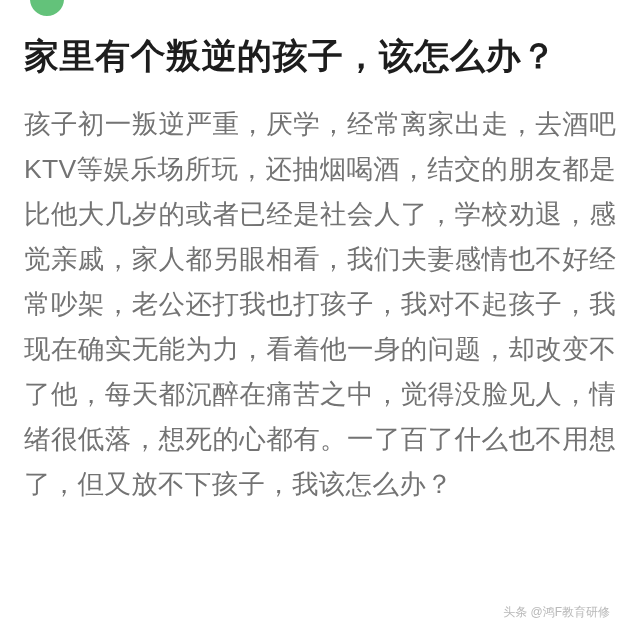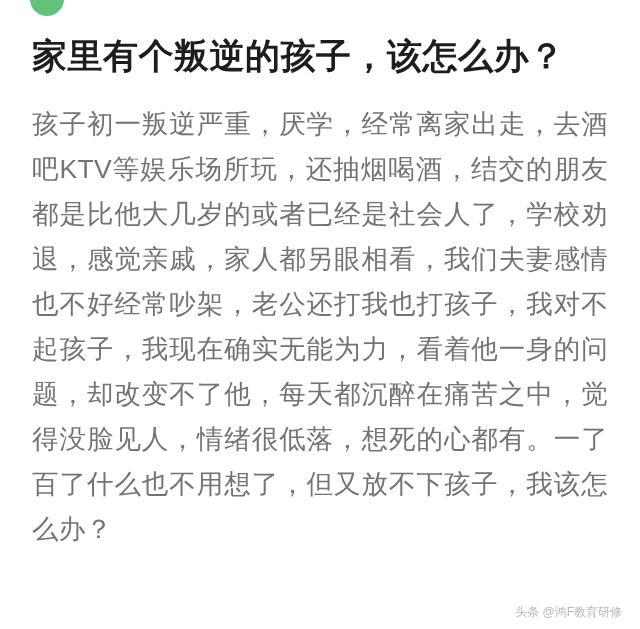--- a/index.html
+++ b/index.html
@@ -37,21 +37,21 @@
     height: 34px;
     border-radius: 50%;
     background: #63c27a;
     border: 2px solid #ffffff;
   }
   .content {
     position: absolute;
     left: 0;
     top: 16px;
     width: 640px;
-    padding: 0 32px;
+    padding: 0 24px;
     box-sizing: border-box;
   }
   .title {
     margin: 0;
     padding: 16px 0 0 0;
     font-size: 35px;
     line-height: 48px;
     font-weight: bold;
     color: #1d1d1d;
     letter-spacing: 0.5px;
@@ -62,21 +62,21 @@
     padding: 22px 0 0 0;
     font-size: 26.5px;
     line-height: 45px;
     color: #737373;
     letter-spacing: 0.3px;
     text-align: justify;
     font-family: "Liberation Sans", sans-serif;
   }
   .footer {
     position: absolute;
-    right: 18px;
+    right: 30px;
     bottom: 8px;
     display: flex;
     align-items: center;
     gap: 4px;
   }
   .footer-mark {
     font-size: 12px;
     color: #b9b9b9;
     letter-spacing: 0;
     font-family: "Liberation Sans", sans-serif;

